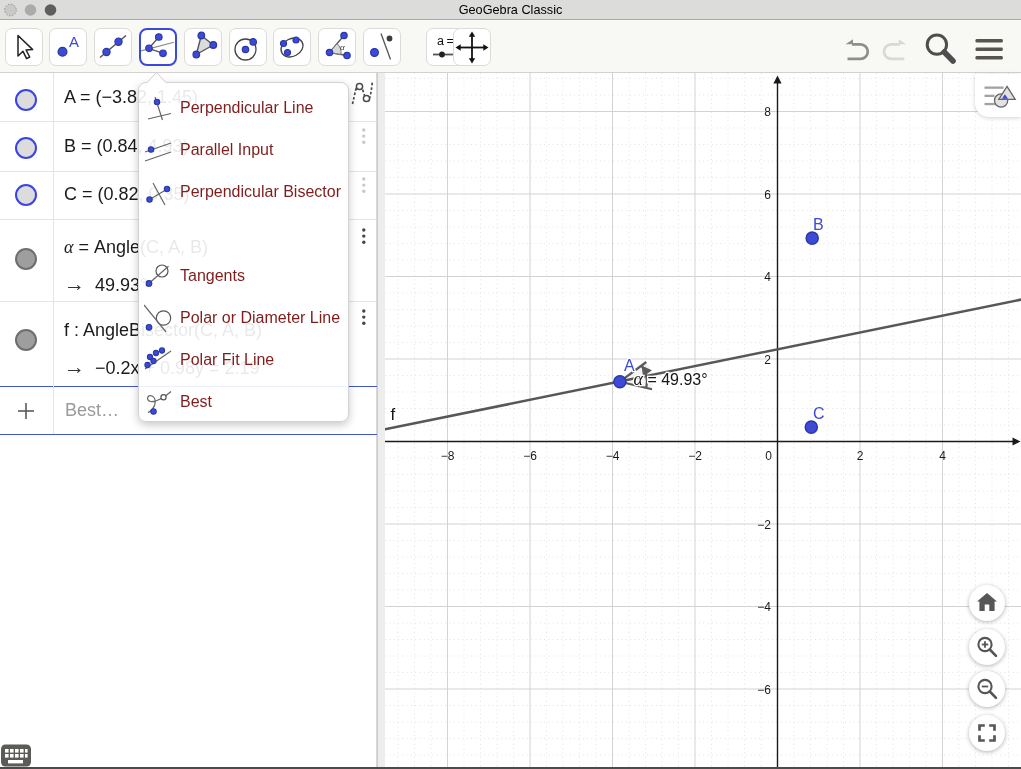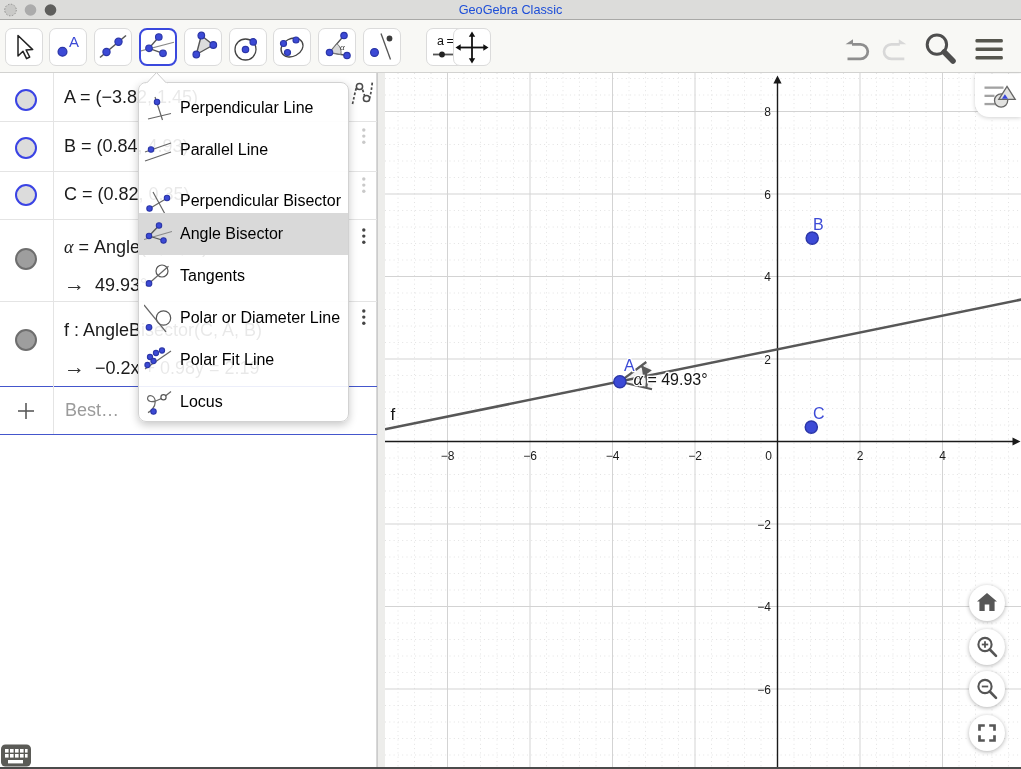--- a/index.html
+++ b/index.html
@@ -1,39 +1,39 @@
 <!DOCTYPE html>
 <html><head><meta charset="utf-8">
 <style>
 *{margin:0;padding:0;box-sizing:border-box}
 html,body{width:1021px;height:769px;overflow:hidden;font-family:"Liberation Sans",sans-serif;background:#fff;position:relative}
 .abs{position:absolute}
 #titlebar{left:0;top:0;width:1021px;height:20px;background:#dcdcda;border-bottom:1px solid #a9a9a7}
-#title{width:100%;text-align:center;font-size:12.7px;color:#1d4ed8;line-height:20px}
+#title{width:100%;text-align:center;font-size:12.7px;color:#000000;line-height:20px}
 #toolbar{left:0;top:20px;width:1021px;height:53px;background:#f8f8f5;border-bottom:1px solid #d2d2d0}
 .tbtn{position:absolute;top:8px;width:38px;height:38px;background:#fff;border:1px solid #dbdbdb;border-radius:7px}
 .tbtn.sel{border:2.5px solid #3a48dd;border-radius:8px}
 #sidebar{left:0;top:73px;width:377px;height:696px;background:#fff;border-right:1px solid #d8d8d8}
 .sep{position:absolute;left:0;width:377px;height:1px;background:#e4e4e4}
 .bluesep{position:absolute;left:0;width:377px;height:1px;background:#4456cc}
 #gutter{position:absolute;left:53px;top:0;width:1px;height:361px;background:#e4e4e4}
 .vis{position:absolute;left:14.5px;width:22px;height:22px;border-radius:50%}
 .visb{border:2px solid #3a43e4;background:#dcdcdc}
 .visg{border:2px solid #6e6e6e;background:#9e9e9e}
 .rowtx{position:absolute;left:64px;font-size:18px;color:#1b1b1b;white-space:pre}
 .kebab{position:absolute;left:361.5px}
 #divider{left:377px;top:73px;width:8px;height:696px;background:#ededeb;border-left:1px solid #cccccc}
 #graphics{left:385px;top:73px;width:637px;height:696px}
 .gmin{stroke:#e3e3e3;stroke-width:1;stroke-dasharray:1 3.3}
 .gmaj{stroke:#d3d3d3;stroke-width:1}
 .axlab{font-size:12px;fill:#1a1a1a}
 #popup{left:138px;top:82px;width:211px;height:340px;background:rgba(255,255,255,0.9);border:1px solid #d2d2d2;border-radius:8px;box-shadow:0 3px 9px rgba(0,0,0,0.22)}
 .mitem{position:absolute;left:0;width:209px;height:42px}
 .mitem.hl{background:#d9d9d9}
-.mlabel{position:absolute;left:41px;top:0;height:42px;line-height:42px;font-size:16px;color:#000000}
+.mlabel{position:absolute;left:41px;top:0;height:42px;line-height:42px;font-size:16px;color:#7f1d1d}
 .micon{position:absolute;left:5px;top:7px}
 #stylebtn{left:974.5px;top:74px;width:46px;height:43px;background:#fff;border-radius:0 0 0 14px;box-shadow:0 1px 4px rgba(0,0,0,0.18)}
 .zbtn{position:absolute;left:968.5px;width:36px;height:36px;border-radius:50%;background:#fff;box-shadow:0 1px 4px rgba(0,0,0,0.3)}
 #botline{left:0;top:767px;width:1021px;height:1.6px;background:#4b4b4b}
 </style></head>
 <body>
 <div class="abs" id="titlebar">
  <svg class="abs" width="70" height="20" style="left:0;top:0">
   <circle cx="10.5" cy="10" r="5.8" fill="#c9c9c7" stroke="#8f8f8d" stroke-width="1" stroke-dasharray="1.5 1.5"></circle>
   <circle cx="30.5" cy="10" r="5.8" fill="#ababab"></circle>
@@ -403,41 +403,30 @@
         <circle cx="13" cy="8" r="2.7" fill="#3c4ad6" stroke="#2b36a8" stroke-width="1.1"></circle>
       </svg>
   <div class="mlabel">Perpendicular Line</div>
  </div>
  <div class="mitem" style="top:46px">
   <svg class="micon" width="28" height="28">
         <line x1="1" y1="16" x2="27" y2="7" stroke="#666" stroke-width="1.2"></line>
         <line x1="1" y1="25" x2="27" y2="16" stroke="#666" stroke-width="1.2"></line>
         <circle cx="7" cy="13.5" r="2.7" fill="#3c4ad6" stroke="#2b36a8" stroke-width="1.1"></circle>
       </svg>
-  <div class="mlabel">Parallel Line</div>
- </div>
- <div class="mitem" style="top:97px">
+  <div class="mlabel">Parallel Input</div>
+ </div>
+ <div class="mitem" style="top:88px">
   <svg class="micon" width="28" height="28">
         <line x1="4" y1="22.5" x2="25" y2="10" stroke="#666" stroke-width="1.2"></line>
         <line x1="9" y1="5" x2="21" y2="27" stroke="#666" stroke-width="1.2"></line>
         <circle cx="5.5" cy="21.5" r="2.7" fill="#3c4ad6" stroke="#2b36a8" stroke-width="1.1"></circle>
         <circle cx="23" cy="11" r="2.7" fill="#3c4ad6" stroke="#2b36a8" stroke-width="1.1"></circle>
       </svg>
   <div class="mlabel">Perpendicular Bisector</div>
- </div>
- <div class="mitem hl" style="top:130px">
-  <svg class="micon" width="28" height="28">
-        <line x1="0" y1="19.5" x2="28" y2="11.5" stroke="#888" stroke-width="1.1"></line>
-        <line x1="5" y1="16" x2="15" y2="5.5" stroke="#555" stroke-width="1.3"></line>
-        <line x1="5" y1="16" x2="19.5" y2="20.5" stroke="#555" stroke-width="1.3"></line>
-        <circle cx="5" cy="16" r="2.7" fill="#3c4ad6" stroke="#2b36a8" stroke-width="1.1"></circle>
-        <circle cx="15" cy="5.5" r="2.7" fill="#3c4ad6" stroke="#2b36a8" stroke-width="1.1"></circle>
-        <circle cx="19.5" cy="20.5" r="2.7" fill="#3c4ad6" stroke="#2b36a8" stroke-width="1.1"></circle>
-      </svg>
-  <div class="mlabel">Angle Bisector</div>
  </div>
  <div class="mitem" style="top:172px">
   <svg class="micon" width="28" height="28">
         <circle cx="18" cy="9" r="6" fill="none" stroke="#555" stroke-width="1.2"></circle>
         <line x1="2" y1="24" x2="24.5" y2="4.3" stroke="#666" stroke-width="1.2"></line>
         <circle cx="5" cy="21.4" r="2.8" fill="#3c4ad6" stroke="#2b36a8" stroke-width="1.1"></circle>
       </svg>
   <div class="mlabel">Tangents</div>
  </div>
  <div class="mitem" style="top:214px">
@@ -460,19 +449,19 @@
         </g>
       </svg>
   <div class="mlabel">Polar Fit Line</div>
  </div>
  <div class="mitem" style="top:298px">
   <svg class="micon" width="28" height="28">
         <path d="M27,3.5 C21,9 11.5,14.5 6.5,13.5 C1.5,12.5 3.5,6 8,8 C12.5,10 12,17 8.5,21 C7,22.7 5.5,23.8 4,24.6" fill="none" stroke="#666" stroke-width="1.2"></path>
         <circle cx="19.5" cy="9.2" r="2.6" fill="#fff" stroke="#555" stroke-width="1.2"></circle>
         <circle cx="9.5" cy="23.5" r="2.7" fill="#3c4ad6" stroke="#2b36a8" stroke-width="1.1"></circle>
       </svg>
-  <div class="mlabel">Locus</div>
+  <div class="mlabel">Best</div>
  </div>
 </div>
 <svg class="abs" width="24" height="13" style="left:145px;top:70.5px">
  <path d="M1,12.8 L11.5,1.5 L22,12.8 Z" fill="#fff" stroke="#ccc" stroke-width="1"></path>
  <rect x="1" y="11.8" width="21" height="1.4" fill="#fff"></rect>
 </svg>
 
 </body></html>

